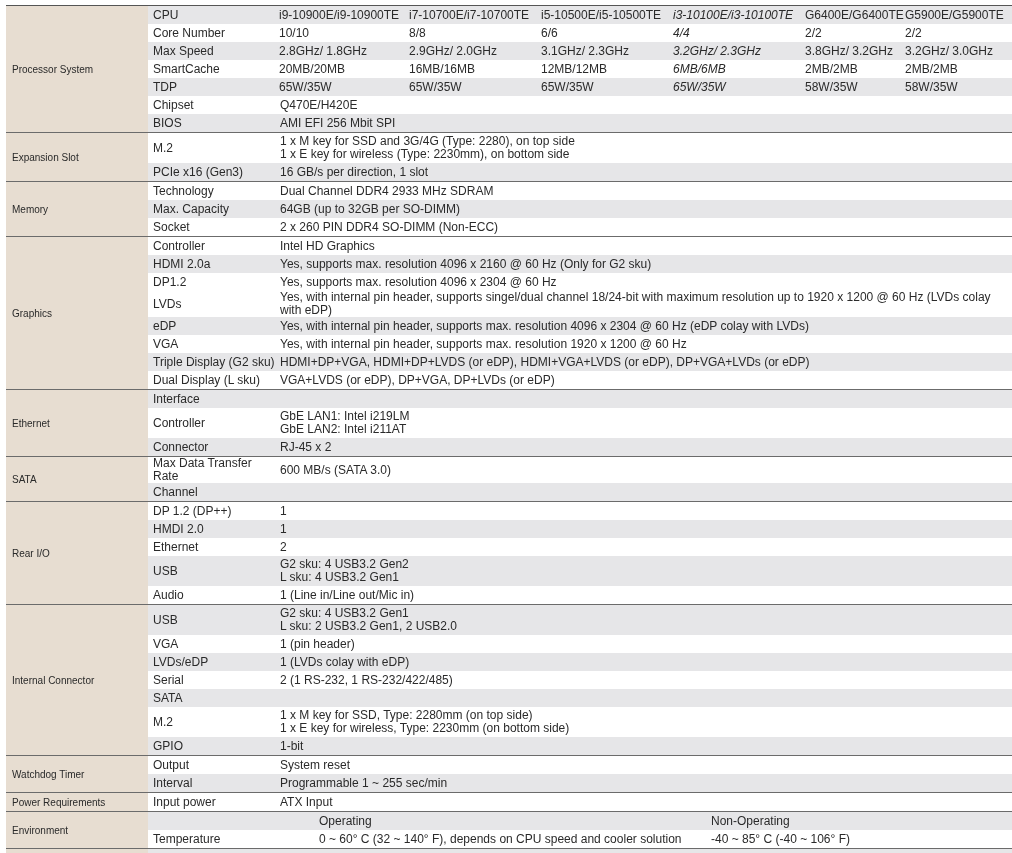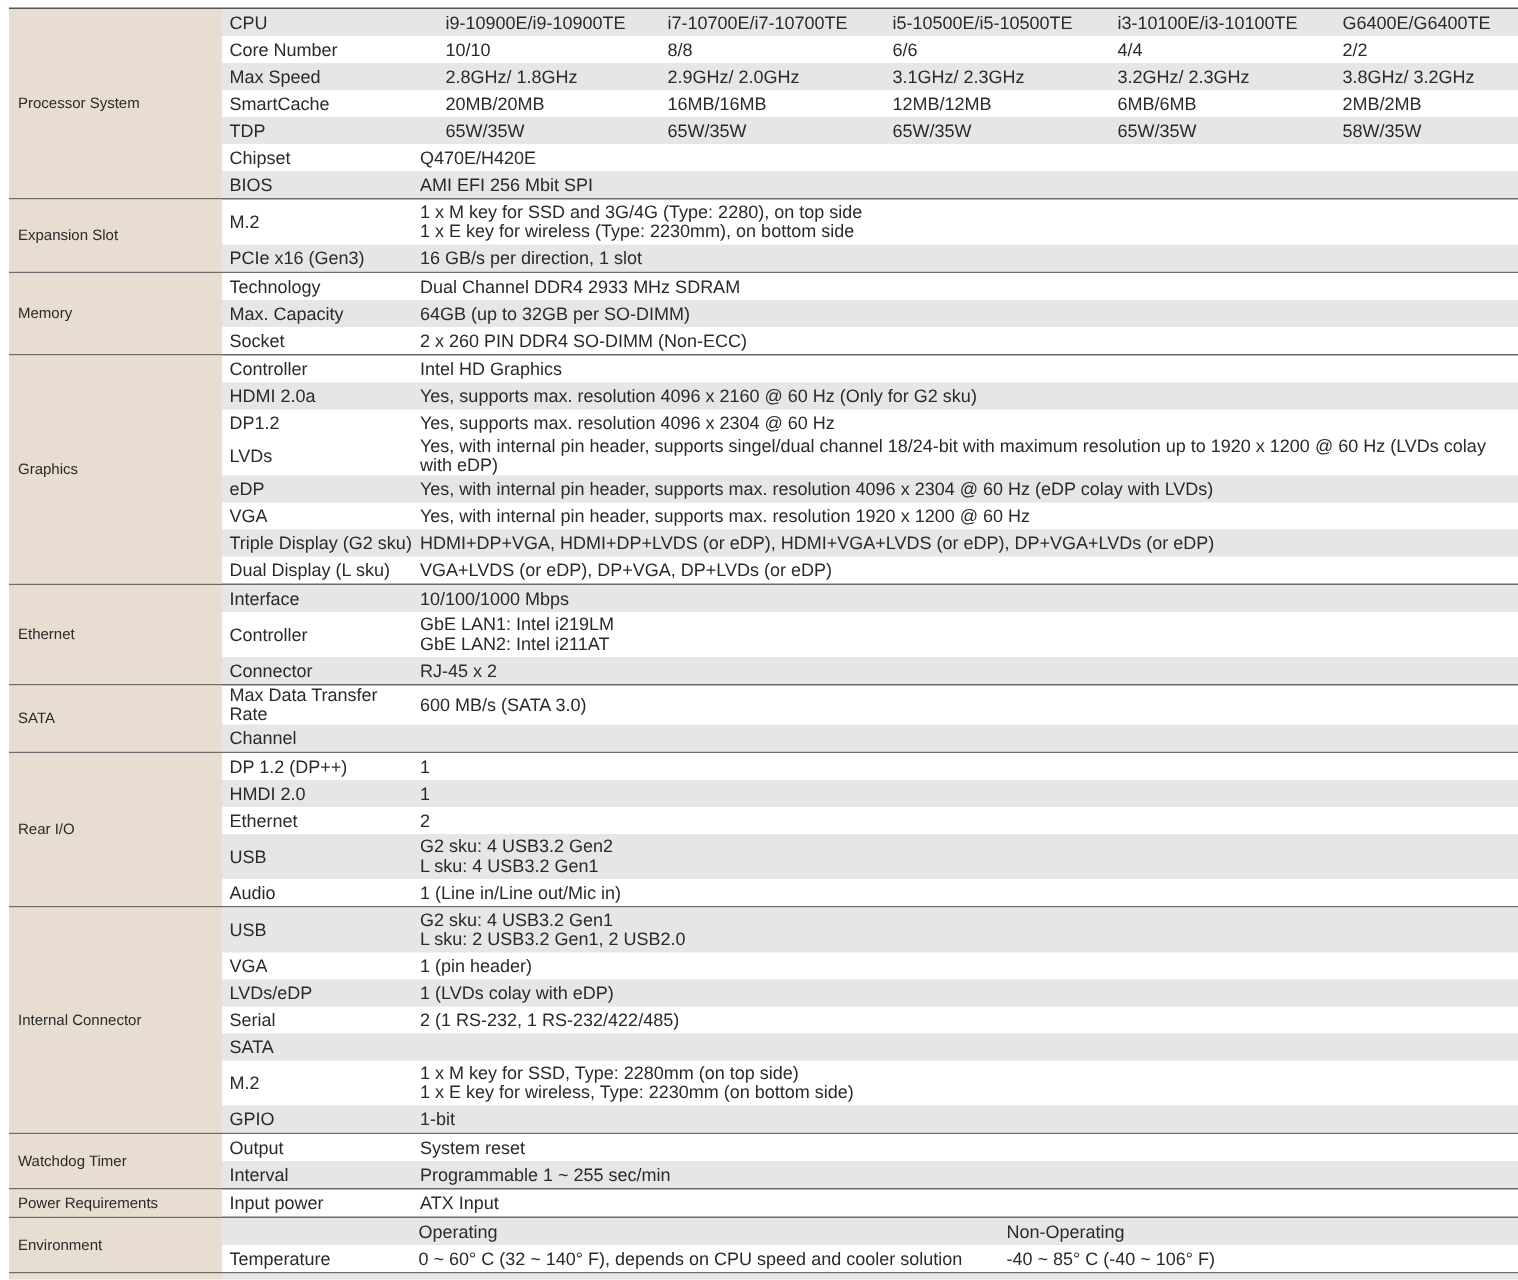--- a/index.html
+++ b/index.html
@@ -9,26 +9,26 @@
   .group { display:flex; border-bottom:1.5px solid #6b6b6b; }
   .cat { width:142px; flex:0 0 142px; background:#e7ddd1; display:flex; align-items:center;
          padding-left:6px; box-sizing:border-box; font-size:10px; }
   .rows { flex:1; }
   .row { display:flex; align-items:center; min-height:18px; line-height:13px; }
   .row.alt { background:#e6e6e8; }
   .row.tall { min-height:30px; }
   .lbl { width:131px; flex:0 0 131px; padding-left:5px; box-sizing:border-box; }
   .val { flex:1; padding-left:1px; white-space:pre-line; }
   .cpucols { display:flex; flex:1; }
-  .cpucols span { width:130px; flex:0 0 130px;margin-left:18px; }
+  .cpucols span { width:130px; flex:0 0 130px; }
   .cpucols span:nth-child(2){ width:132px; flex-basis:132px; }
   .cpucols span:nth-child(3){ width:132px; flex-basis:132px; }
-  .cpucols span:nth-child(4){ width:132px; flex-basis:132px; }
+  .cpucols span:nth-child(4){ width:132px; flex-basis:132px;font-style:italic; }
   .cpucols span:nth-child(5){ width:100px; flex-basis:100px; }
-  .envcols { display:flex; flex:1; }
+  .envcols { display:flex; flex:1;margin-left:40px; }
   .envcols .op { width:392px; flex:0 0 392px; }
 </style>
 </head>
 <body>
 
 <div class="spec">
 
   <div class="group">
     <div class="cat">Processor System</div>
     <div class="rows">
@@ -167,21 +167,20 @@
         <div class="val"> VGA+LVDS (or eDP), DP+VGA, DP+LVDs (or eDP)</div>
       </div>
     </div>
   </div>
 
   <div class="group">
     <div class="cat">Ethernet</div>
     <div class="rows">
       <div class="row alt">
         <div class="lbl">Interface</div>
-        <div class="val">10/100/1000 Mbps</div>
       </div>
       <div class="row tall">
         <div class="lbl">Controller</div>
         <div class="val">GbE LAN1: Intel i219LM
 GbE LAN2: Intel i211AT</div>
       </div>
       <div class="row alt">
         <div class="lbl">Connector</div>
         <div class="val">RJ-45 x 2</div>
       </div>

